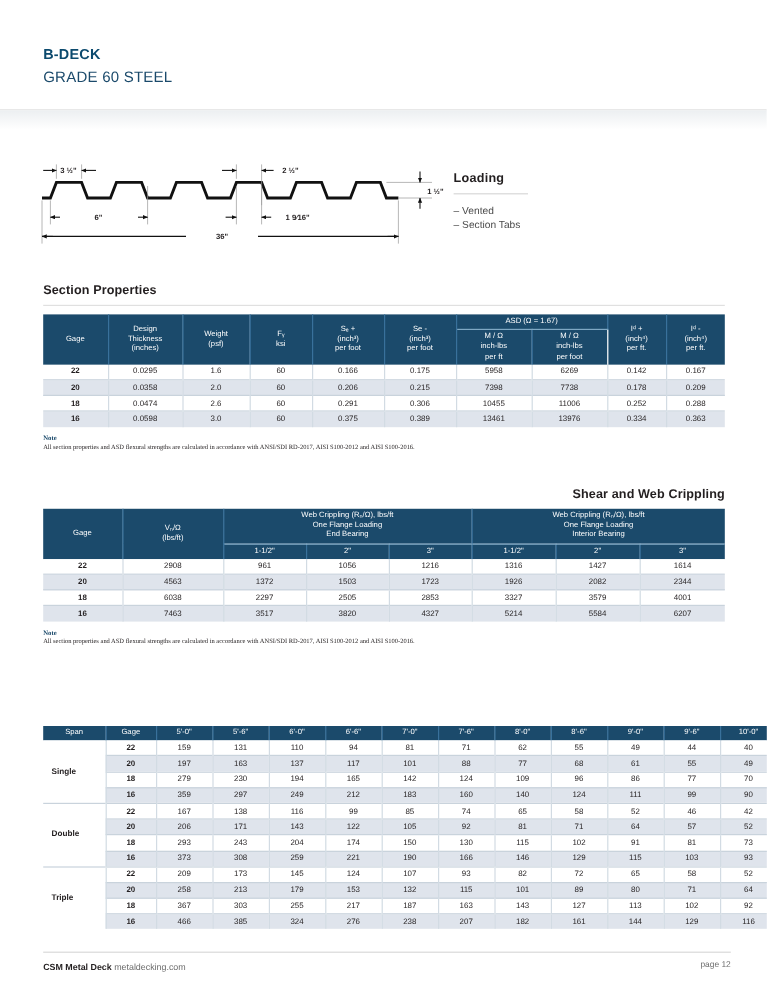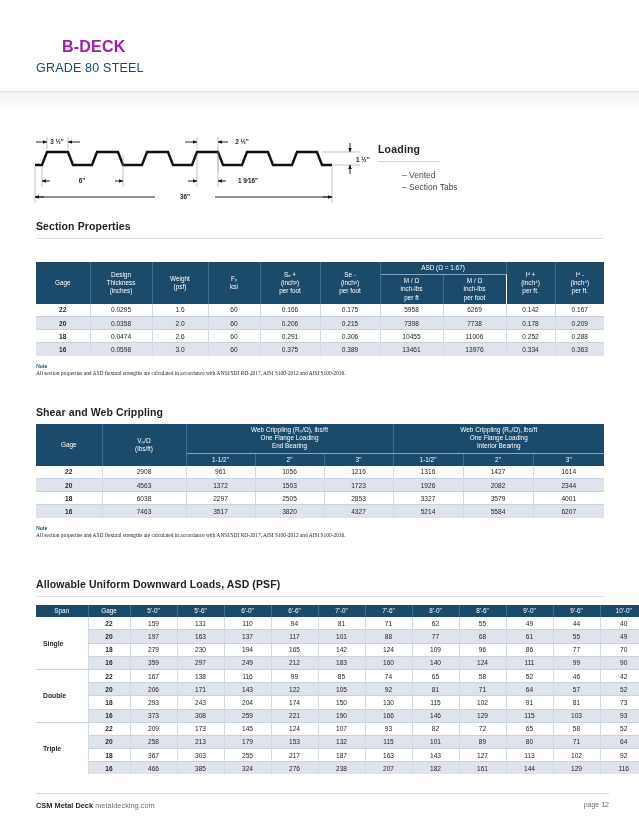--- a/index.html
+++ b/index.html
@@ -14,40 +14,39 @@
 
   
   .header {
     position: relative;
     height: 92px;
     background: #ffffff;
     border-bottom: 1px solid #e3e3e3;
   }
   .header-inner { position:absolute; left:36px; top:38px; }
   .title-main {
-    font-size: 16px; font-weight: bold; letter-spacing: 0.2px;
-    color: #a21caf;
-    margin-left: 26px;
+    font-size: 12px; font-weight: bold; letter-spacing: 0.2px;
+    color: #0c4a6e;
   }
   .title-sub {
     font-size: 12.5px; font-weight: normal; letter-spacing: 0.2px;
     color: #1b4a6b; margin-top: 5px;
   }
   .header-fade {
     position:absolute; left:0; right:0; top:92px; height:16px;
     background: linear-gradient(to bottom, #eceff1 0%, #ffffff 100%);
   }
   .logo { position:absolute; right:30px; top:36px; width:120px; height:50px; }
 
   
   .profile-wrap { position:absolute; left:20px; top:125px; width:360px; height:85px; }
   .options { position:absolute; left:378px; top:143px; width:140px; }
   .options-title { font-size:10.5px; font-weight:bold; color:#231f20; letter-spacing:.2px;}
   .options-rule { height:1px; background:#d8d8d8; margin:6px 0 7px 0; width:62px;}
-  .options-item { font-size:8.5px; color:#4a4a4a; line-height:12px;margin-left:24px; }
+  .options-item { font-size:8.5px; color:#4a4a4a; line-height:12px; }
 
   
   .sec-title {
     font-size: 10.5px; font-weight: bold; color:#231f20; letter-spacing: .1px;
   }
   .sec-rule { height:1px; background:#e0e0e0; margin-top:6px; }
 
   
   table { border-collapse: collapse; width: 100%; table-layout: fixed; }
   .tbl th {
@@ -92,21 +91,21 @@
   .dim-txt { font-size:6.4px; font-weight:bold; fill:#231f20; font-family:"Liberation Sans", sans-serif;}
 </style>
 </head>
 <body>
 
 <div class="page">
 
   <div class="header">
     <div class="header-inner">
       <div class="title-main">B-DECK</div>
-      <div class="title-sub">GRADE 80 STEEL</div>
+      <div class="title-sub">GRADE 60 STEEL</div>
     </div>
     <div class="header-fade"></div>
   </div>
 
   <div class="profile-wrap">
     <svg width="360" height="85" viewBox="0 0 360 85">
 
       <path d="M15 40 L22 40 L27 27 L48 27 L53 40 L72 40 L77 27 L98 27 L103 40 L122 40 L127 27 L148 27 L153 40
                L172 40 L177 27 L198 27 L203 40 L222 40 L227 27 L248 27 L253 40 L272 40 L277 27 L297 27 L302 40 L312 40" fill="none" stroke="#111111" stroke-width="2.4" stroke-linejoin="miter"></path>
 
@@ -158,21 +157,21 @@
     </svg>
   </div>
 
   <div class="options">
     <div class="options-title">Loading</div>
     <div class="options-rule"></div>
     <div class="options-item">– Vented</div>
     <div class="options-item">– Section Tabs</div>
   </div>
 
-  <div style="position:absolute;left:36px;top:220px;width:568px;">
+  <div style="position:absolute;left:36px;top:236px;width:568px;">
     <div class="sec-title">Section Properties</div>
     <div class="sec-rule"></div>
   </div>
 
   <div style="position:absolute;left:36px;top:262px;width:568px;">
     <table class="tbl">
       <colgroup>
         <col style="width:54px">
           <col style="width:62px">
           <col style="width:56px">
@@ -267,21 +266,21 @@
             <td>0.363</td>
           </tr>
         </tbody>
     </table>
     <div style="margin-top:7px;">
       <div class="note-lbl">Note</div>
       <div class="note-txt">All section properties and ASD flexural strengths are calculated in accordance with ANSI/SDI RD-2017, AISI S100-2012 and AISI S100-2016.</div>
     </div>
   </div>
 
-  <div style="position:absolute;left:36px;top:406px;width:568px;">
+  <div style="position:absolute;left:36px;top:406px;width:568px;text-align:right;">
     <div class="sec-title">Shear and Web Crippling</div>
     <div class="sec-rule"></div>
   </div>
 
   <div style="position:absolute;left:36px;top:424px;width:568px;">
     <table class="tbl">
       <colgroup>
         <col style="width:66px">
           <col style="width:84px">
         <col style="width:69px">
@@ -354,24 +353,20 @@
             <td>6207</td>
           </tr>
         </tbody>
     </table>
     <div style="margin-top:7px;">
       <div class="note-lbl">Note</div>
       <div class="note-txt">All section properties and ASD flexural strengths are calculated in accordance with ANSI/SDI RD-2017, AISI S100-2012 and AISI S100-2016.</div>
     </div>
   </div>
 
-  <div style="position:absolute;left:36px;top:578px;width:568px;">
-    <div class="sec-title">Allowable Uniform Downward Loads, ASD (PSF)</div>
-    <div class="sec-rule"></div>
-  </div>
 
   <div style="position:absolute;left:36px;top:605px;width:568px;">
     <table class="tbl spantbl">
       <colgroup>
         <col style="width:52px">
           <col style="width:42px">
         <col style="width:47px">
           <col style="width:47px">
           <col style="width:47px">
           <col style="width:47px">

